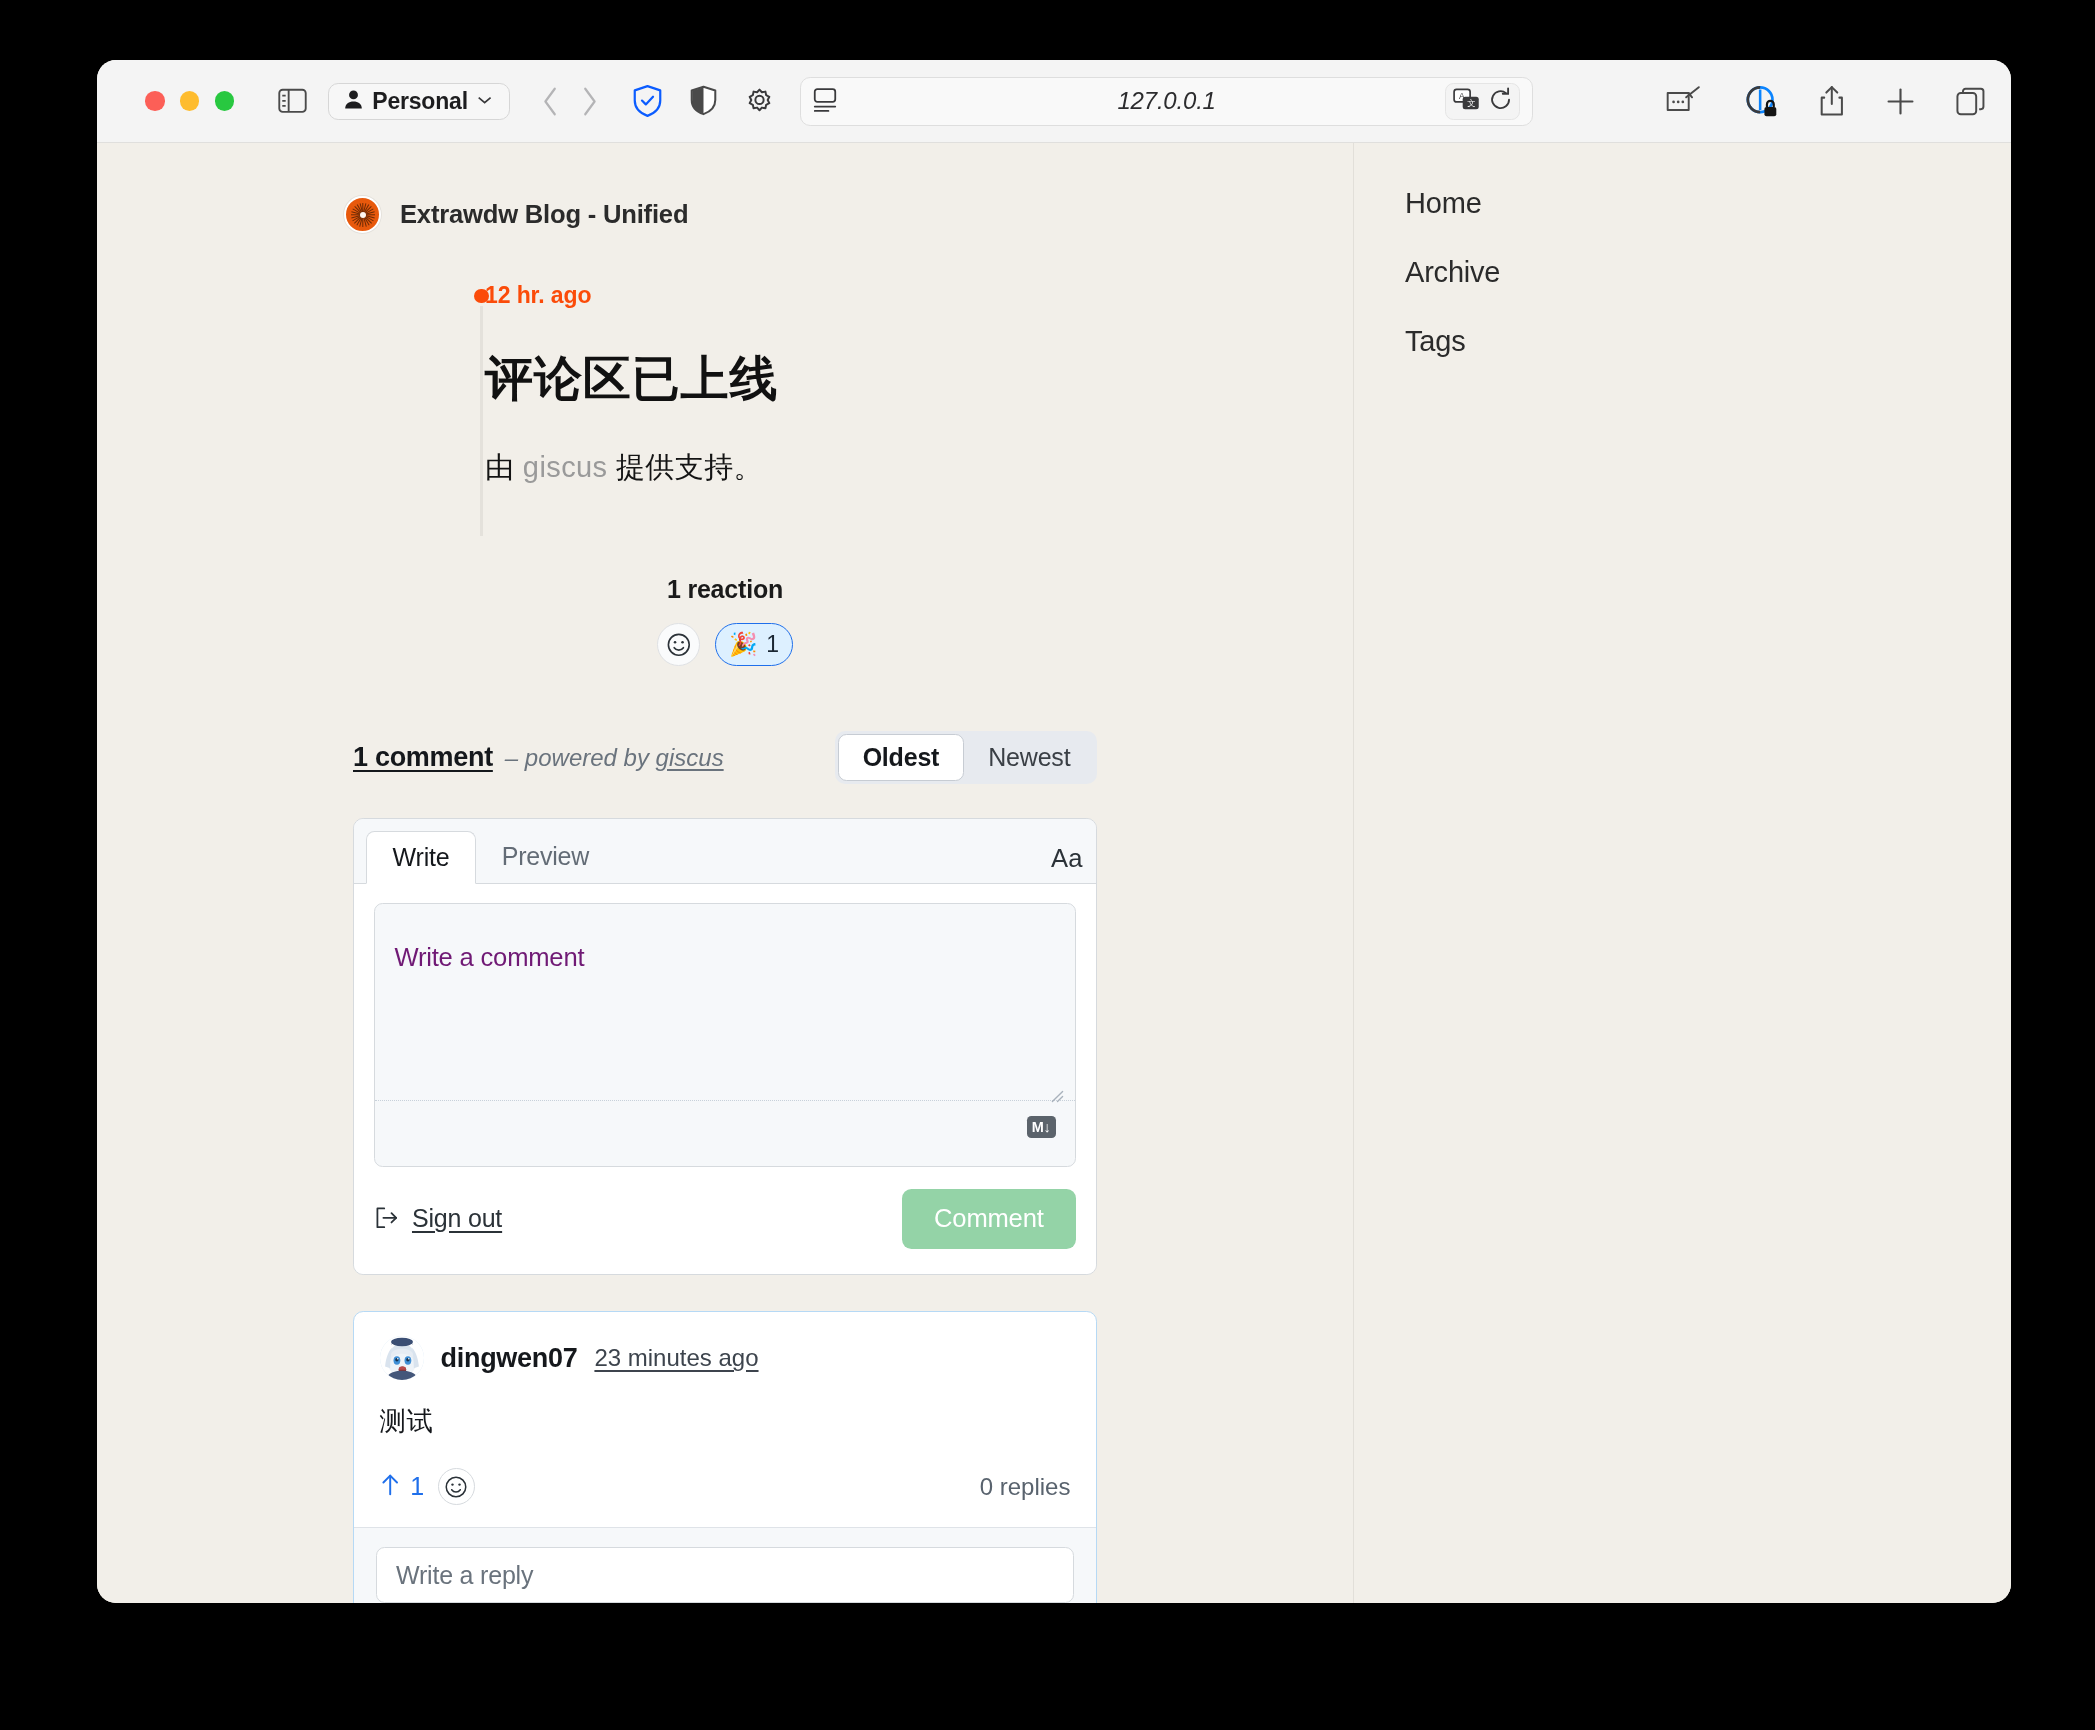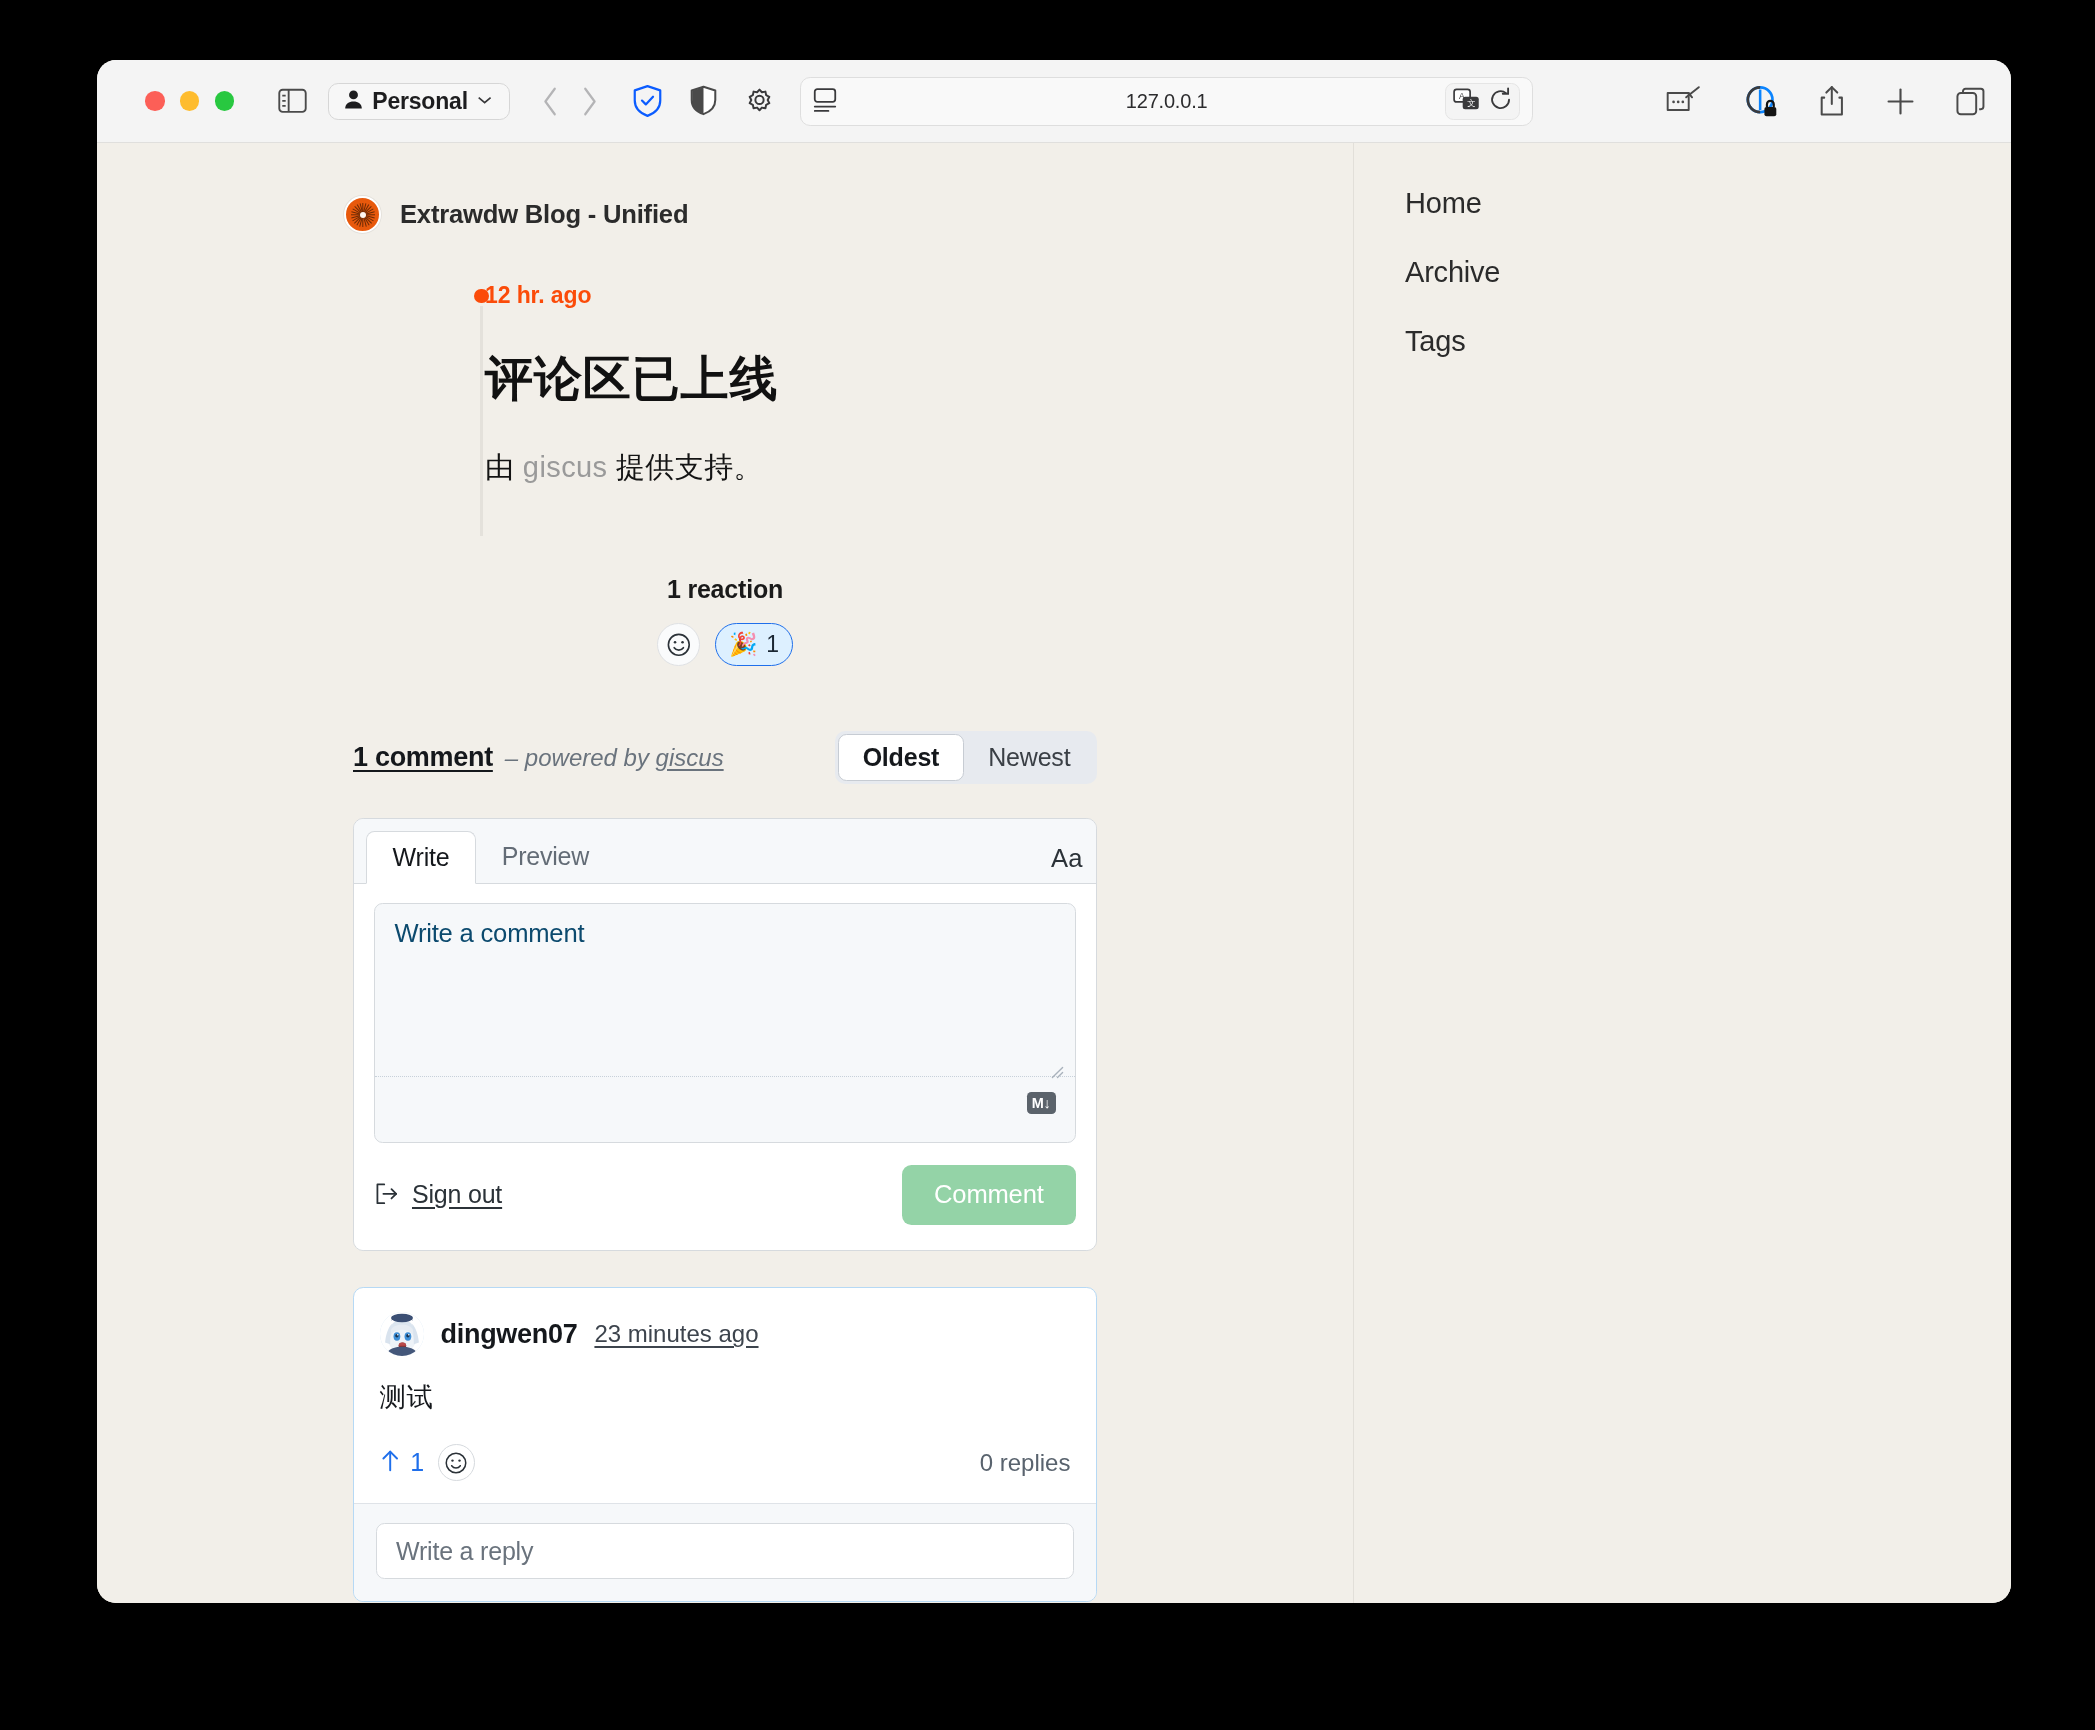--- a/index.html
+++ b/index.html
@@ -66,21 +66,21 @@
     height: 49px;
     border: 1.4px solid #dedede;
     border-radius: 10.2px;
     background: #f9f9f9;
     display: flex; align-items: center;
     position: relative;
     padding: 0 12px;
   }
   .url-text {
     position: absolute; left: 0; right: 0; text-align: center;
-    font-size: 20px; color: #2c2c2e; letter-spacing: -0.2px;
+    font-size: 24px; color: #2c2c2e; letter-spacing: -0.2px; font-style: italic;
   }
   .url-right {
     margin-left: auto; display: flex; align-items: center; gap: 10.2px;
     height: 37px; padding: 0 6.8px;
     border: 1.2px solid #e5e5e5; border-radius: 8.5px;
     background: #f4f4f4;
     position: relative; z-index: 2;
   }
   .right-icons { margin-left: auto; display: flex; align-items: center; gap: 0; }
   .right-icons .tb-btn { margin-left: 41px; }
@@ -270,21 +270,21 @@
     font-family: inherit;
   }
   .composer-body { padding: 19px 20.4px 0 20.4px; background: #fff; }
   .ta-wrap {
     border: 1.4px solid #d6dade;
     border-radius: 8.5px;
     background: #f6f8fa;
     padding: 15.3px 19px 12px 19px;
     position: relative;
   }
-  .ta-ph { font-size: 25.6px; color: #0c4a6e; letter-spacing: -0.2px; }
+  .ta-ph { font-size: 25.6px; color: #701a75; letter-spacing: -0.2px; margin-top: 24px; }
   .ta-space { height: 119px; }
   .ta-grip {
     position: absolute; right: 10.2px; bottom: 60px;
     color: #aab3bd; font-size: 19px; line-height: 1;
   }
   .ta-divider {
     margin: 8.5px -19px 0 -19px;
     border-top: 1.7px dotted #c8d1da;
     height: 0;
   }

